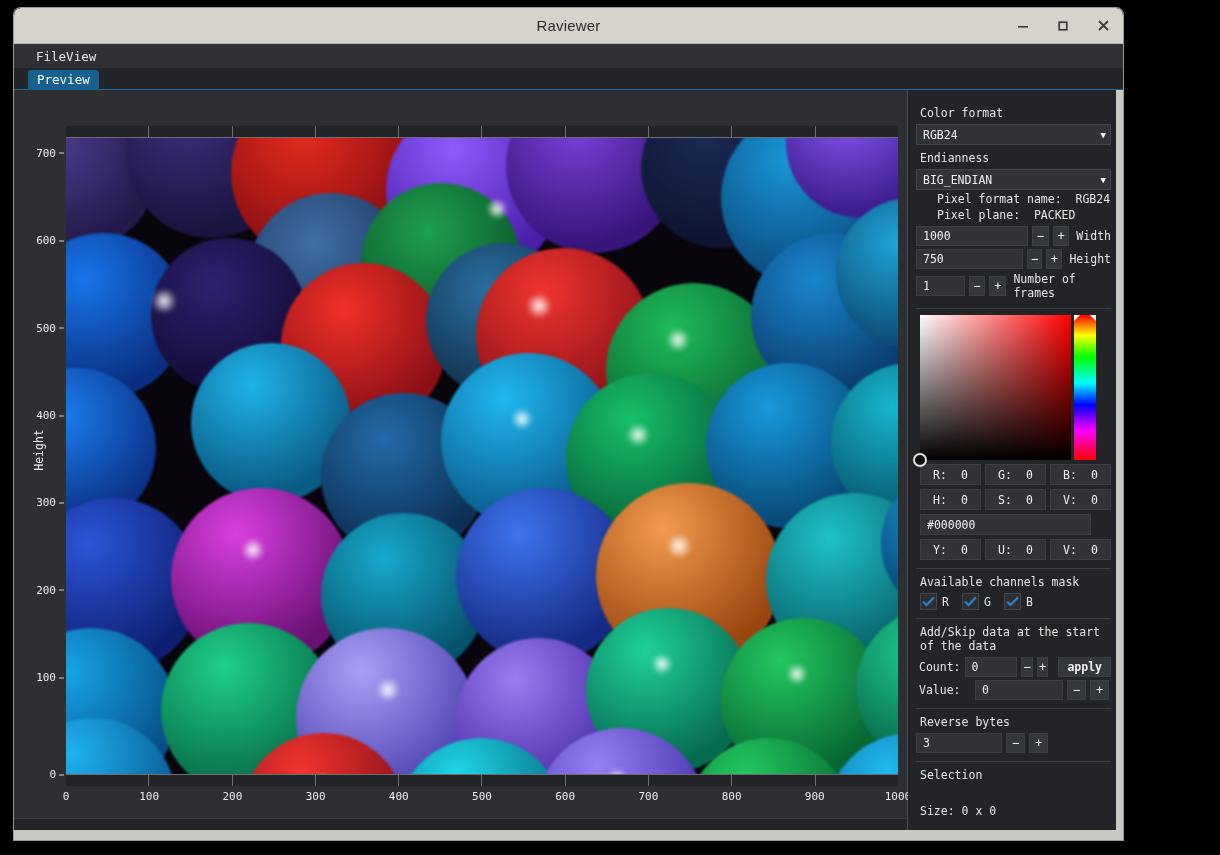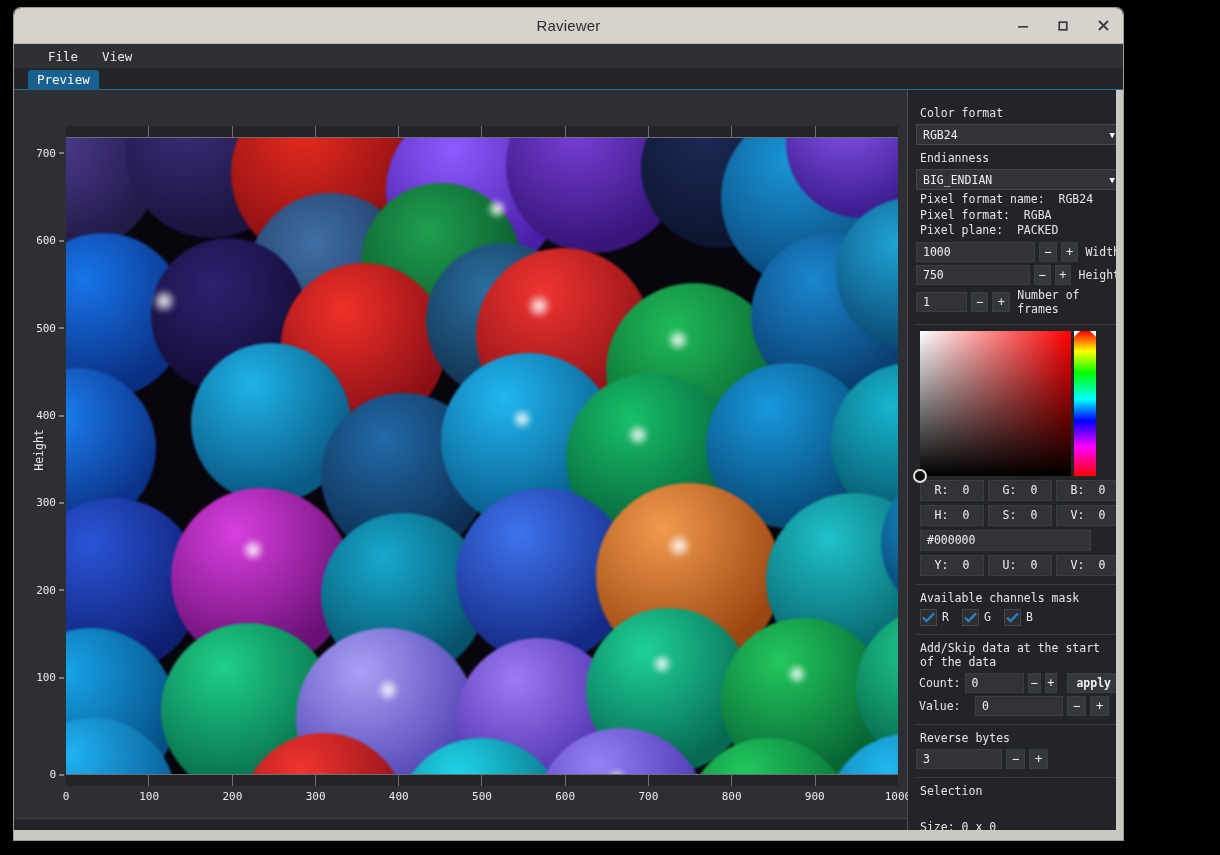--- a/index.html
+++ b/index.html
@@ -40,22 +40,21 @@
     color: #3a3a3a; font-size: 15px;
     font-family: "Liberation Sans", sans-serif;
   }
   .wbtn svg { display: block; }
 
   
   #menubar {
     height: 24px;
     background: #2e3033;
     display: flex; align-items: center;
-    padding-left: 34px;
-    gap: 24px;
+    padding-left: 22px;
   }
   .menu-item {
     font-size: 12.5px; color: #e8e8e8;
     font-family: "DejaVu Sans Mono", monospace;
   }
 
   
   #tabbar {
     height: 22px;
     background: #232528;
@@ -166,37 +165,37 @@
     position: absolute;
     left: 0; right: 0; bottom: 0; height: 22px;
     background: #232427;
     border-top: 1px solid #3d3f43;
   }
 
   
   #side {
     flex: 1;
     background: #232427;
-    padding: 10px 3px 0 8px;
+    padding: 10px 12px 0 8px;
     overflow: hidden;
     position: relative;
     font-size: 11.5px; color: #e6e6e6;
   }
   .sec-label { font-size: 11.5px; color: #e6e6e6; margin: 6px 0 4px 4px; }
   .combo {
     height: 21px; background: #313338;
     border: 1px solid #44474c;
     display: flex; align-items: center;
     padding: 0 4px 0 6px;
     font-size: 11.5px; color: #f0f0f0;
     margin-bottom: 2px;
   }
   .combo .cv { flex: 1; }
   .caret { font-size: 9px; color: #ffffff; }
-  .infoline { font-size: 11.5px; color: #e6e6e6; margin-left: 4px; line-height: 15.5px; white-space: pre; }
+  .infoline { font-size: 11.5px; color: #e6e6e6; margin-left: 21px; line-height: 15.5px; white-space: pre; }
   .row { display: flex; align-items: center; gap: 4px; margin-top: 3px; }
   .field {
     height: 20px; background: #313338;
     border: 1px solid #3b3e43;
     display: flex; align-items: center;
     padding-left: 6px;
     color: #f0f0f0; font-size: 11.5px;
   }
   .sbtn {
     width: 19px; height: 20px; background: #34373c;
@@ -435,21 +434,20 @@
         <span class="caret">▼</span>
       </div>
 
       <div class="sec-label">Endianness</div>
       <div class="combo">
         <span class="cv">BIG_ENDIAN</span>
         <span class="caret">▼</span>
       </div>
 
       <div class="infoline">Pixel format name:  RGB24</div>
-      <div class="infoline">Pixel format:  RGBA</div>
       <div class="infoline">Pixel plane:  PACKED</div>
 
       <div class="row">
         <div class="field" style="width:128px">1000</div>
         <div class="sbtn">−</div>
         <div class="sbtn">+</div>
         <div class="rlabel">Width</div>
       </div>
 
       <div class="row">

